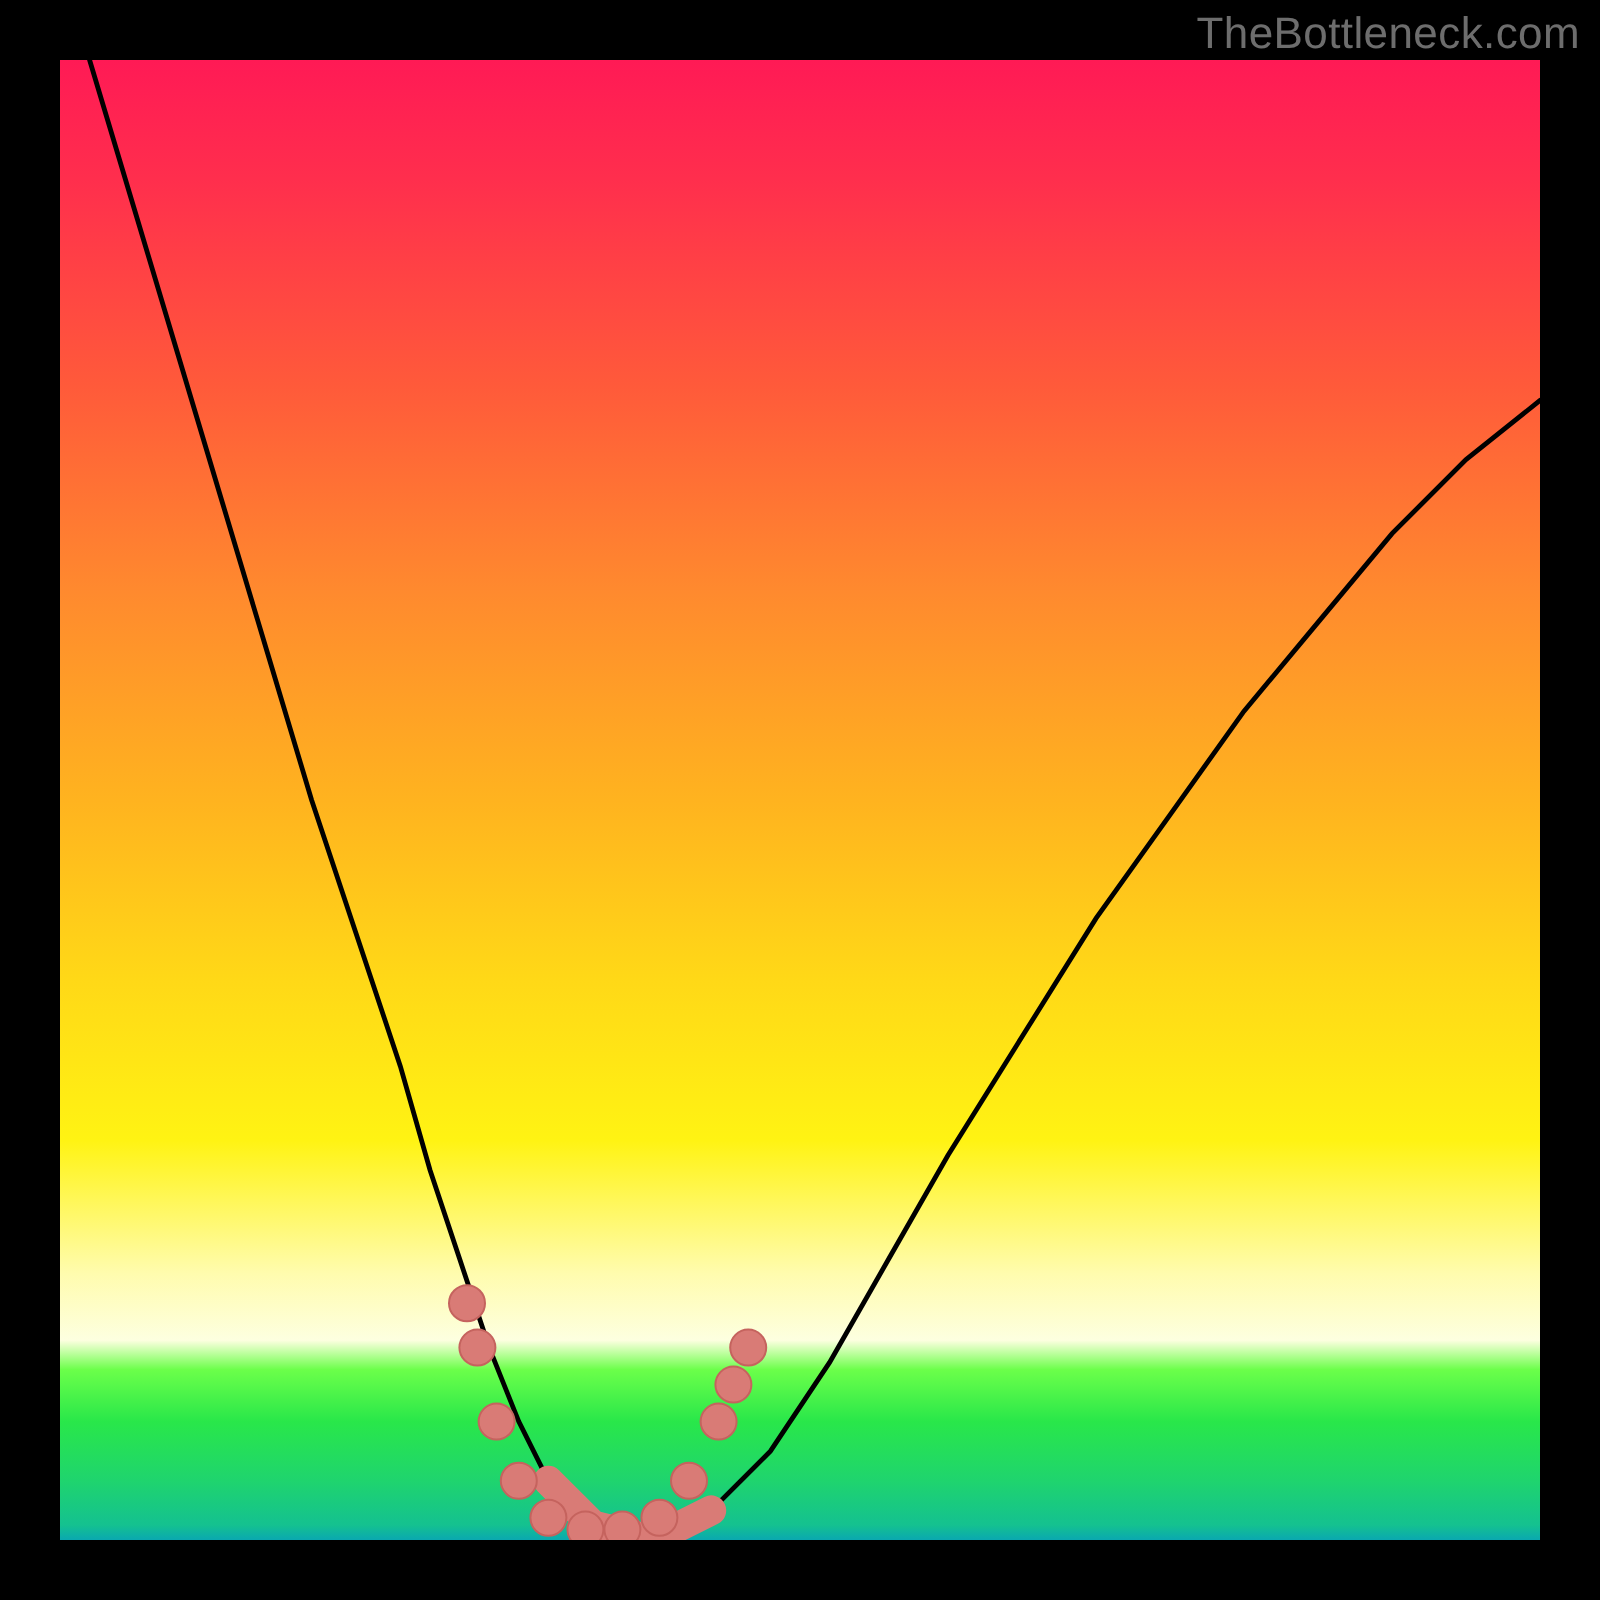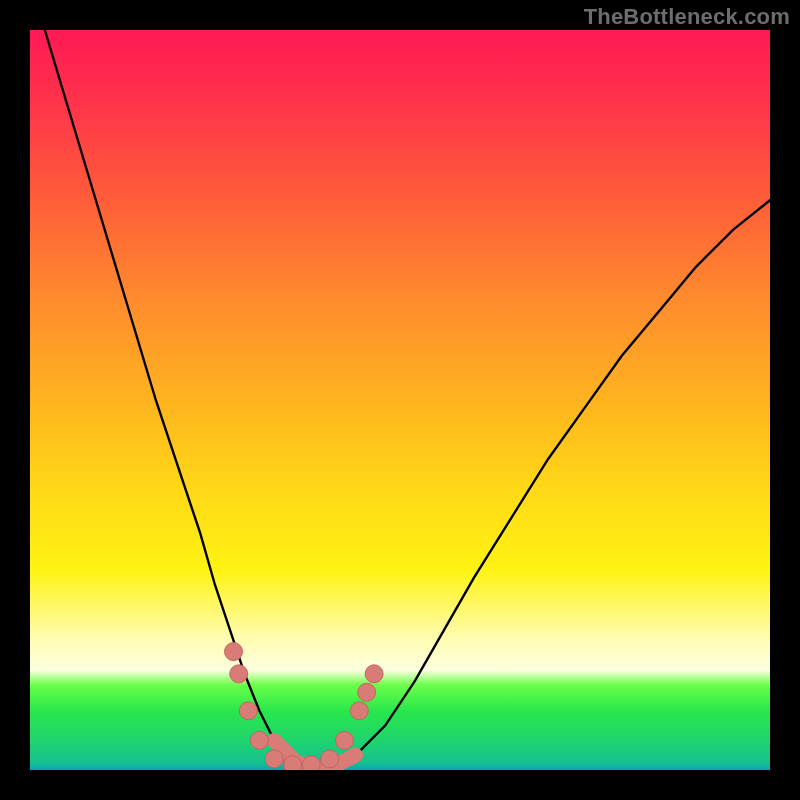--- a/index.html
+++ b/index.html
@@ -50,21 +50,21 @@
     position: absolute;
     inset: 0;
   }
   .attribution {
     position: absolute;
     top: 4px;
     right: 10px;
     color: #6d6d6d;
     font-size: 22px;
     letter-spacing: 0.2px;
-    font-weight: 700;
+    font-weight: 400;
     pointer-events: none;
   }
 </style>
 </head>
 <body>
 
 <div class="frame">
 
   <div class="attribution">TheBottleneck.com</div>
 

